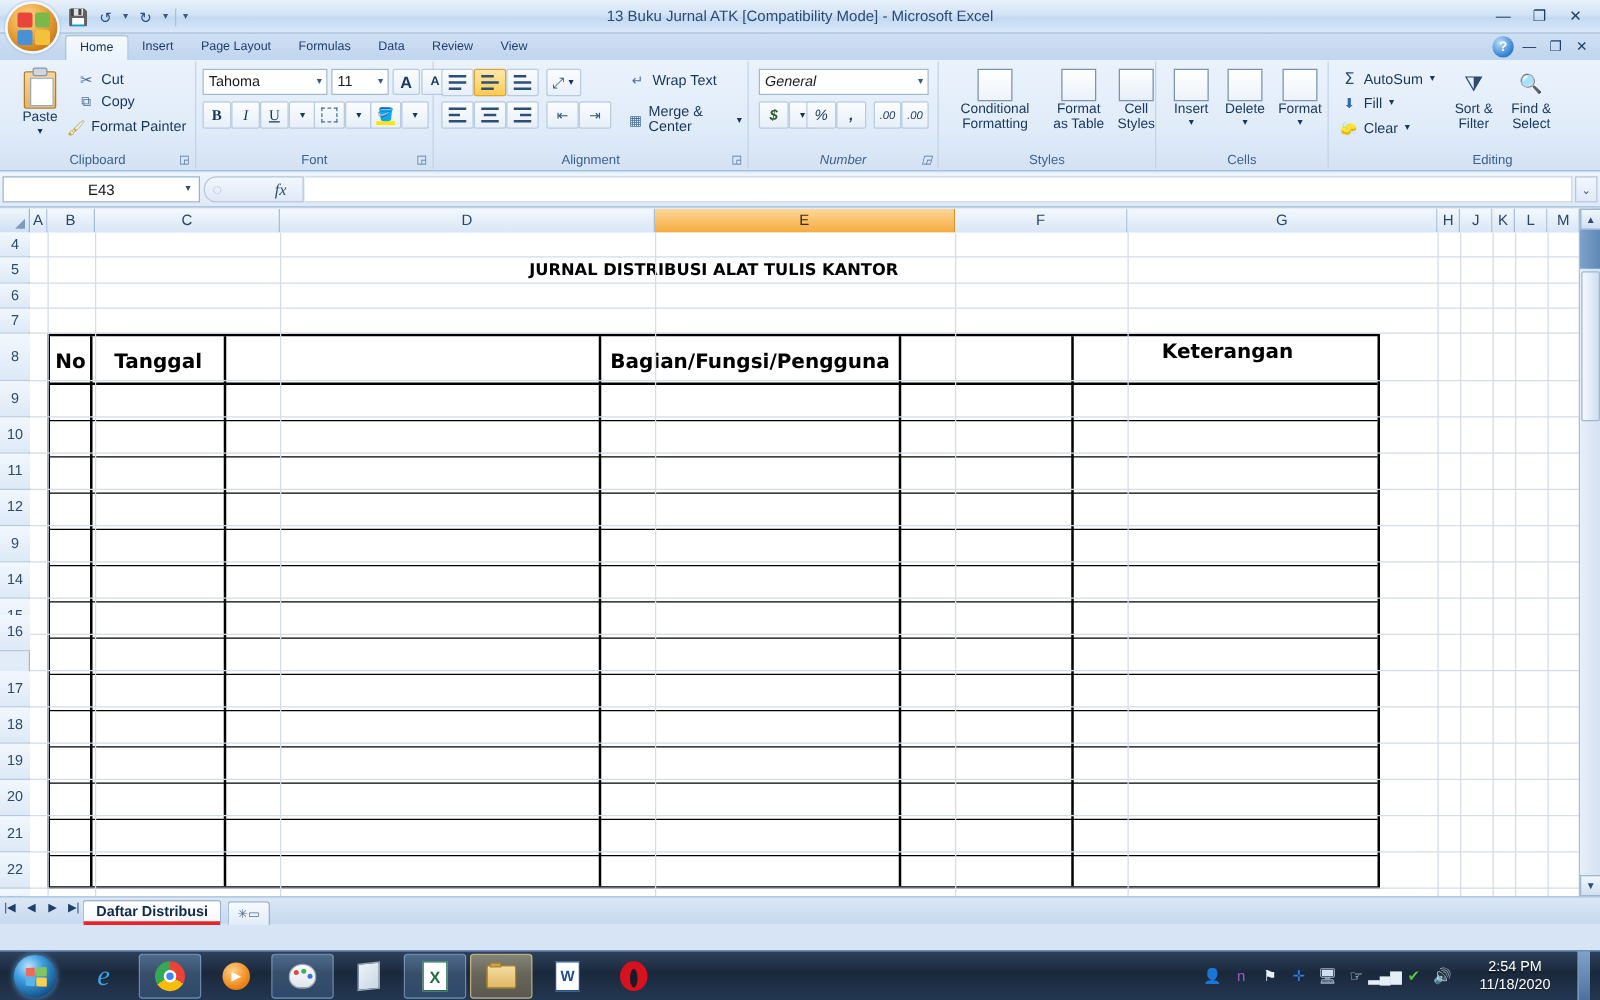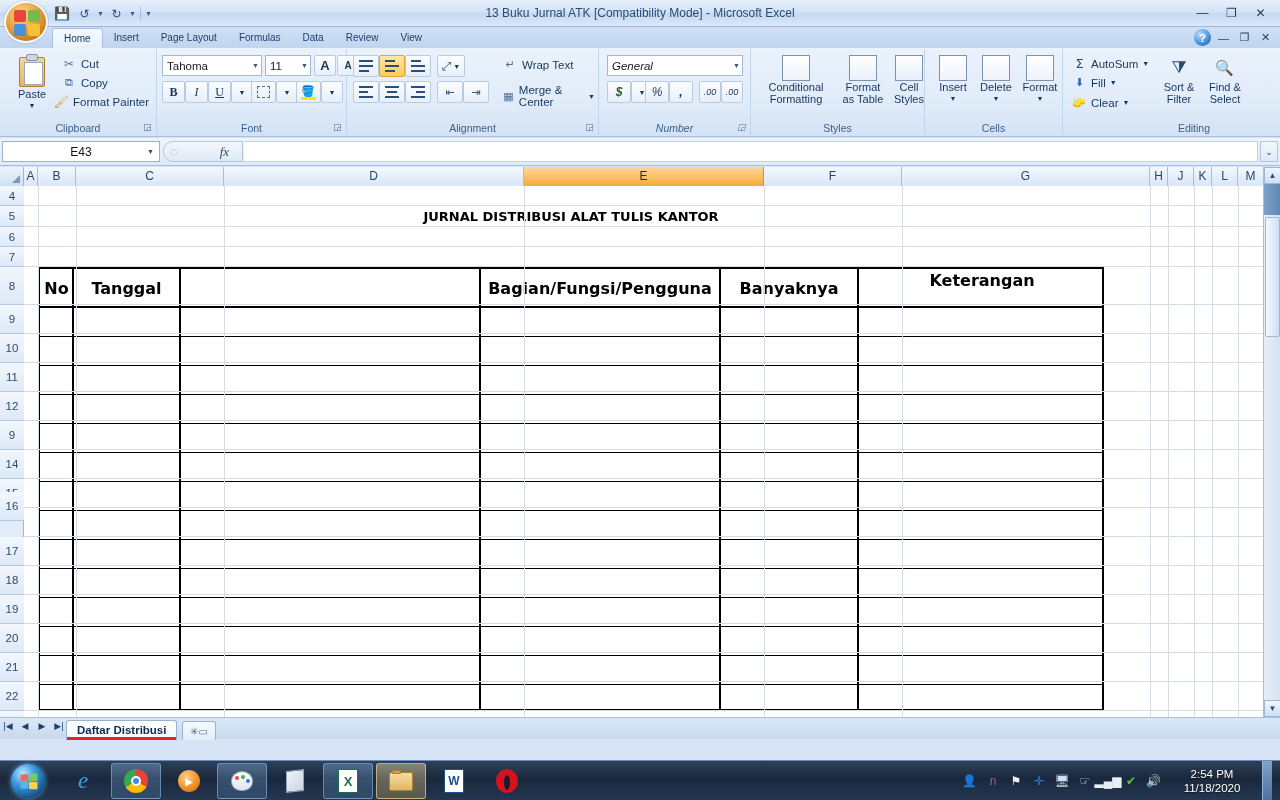--- a/index.html
+++ b/index.html
@@ -699,21 +699,20 @@
 
       <div class="tbl" id="form-table" style="left: 14px; top: 81px; width: 1066px; height: 444px;">
           <div class="tbl-cellline" style="left: 0px; top: 37px; width: 100%; height: 2px;"></div>
           <div class="tbl-hcell" style="left: 0px; top: 0px; width: 33px; height: 38px;">No</div>
           <div class="tbl-cellline" style="left: 32px; top: 0px; width: 2px; height: 100%;"></div>
           <div class="tbl-hcell" style="left: 33px; top: 0px; width: 107px; height: 38px;">Tanggal</div>
           <div class="tbl-cellline" style="left: 139px; top: 0px; width: 2px; height: 100%;"></div>
           <div class="tbl-cellline" style="left: 439px; top: 0px; width: 2px; height: 100%;"></div>
           <div class="tbl-hcell" style="left: 440px; top: 0px; width: 240px; height: 38px;">Bagian/Fungsi/Pengguna</div>
           <div class="tbl-cellline" style="left: 679px; top: 0px; width: 2px; height: 100%;"></div>
-          <div class="tbl-hcell" style="left: 680px; top: 0px; width: 138px; height: 38px;">Banyaknya</div>
           <div class="tbl-cellline" style="left: 817px; top: 0px; width: 2px; height: 100%;"></div>
           <div class="tbl-hcell" style="left: 818px; top: 0px; width: 248px; height: 22px;">Keterangan</div>
           <div style="position: absolute; left: 0px; top: 38px; width: 100%; height: 29px;"></div>
           <div class="tbl-cellline" style="left: 0px; top: 67px; width: 100%; height: 1px;"></div>
           <div style="position: absolute; left: 0px; top: 67px; width: 100%; height: 29px;"></div>
           <div class="tbl-cellline" style="left: 0px; top: 96px; width: 100%; height: 1px;"></div>
           <div style="position: absolute; left: 0px; top: 96px; width: 100%; height: 29px;"></div>
           <div class="tbl-cellline" style="left: 0px; top: 125px; width: 100%; height: 1px;"></div>
           <div style="position: absolute; left: 0px; top: 125px; width: 100%; height: 29px;"></div>
           <div class="tbl-cellline" style="left: 0px; top: 154px; width: 100%; height: 1px;"></div>

